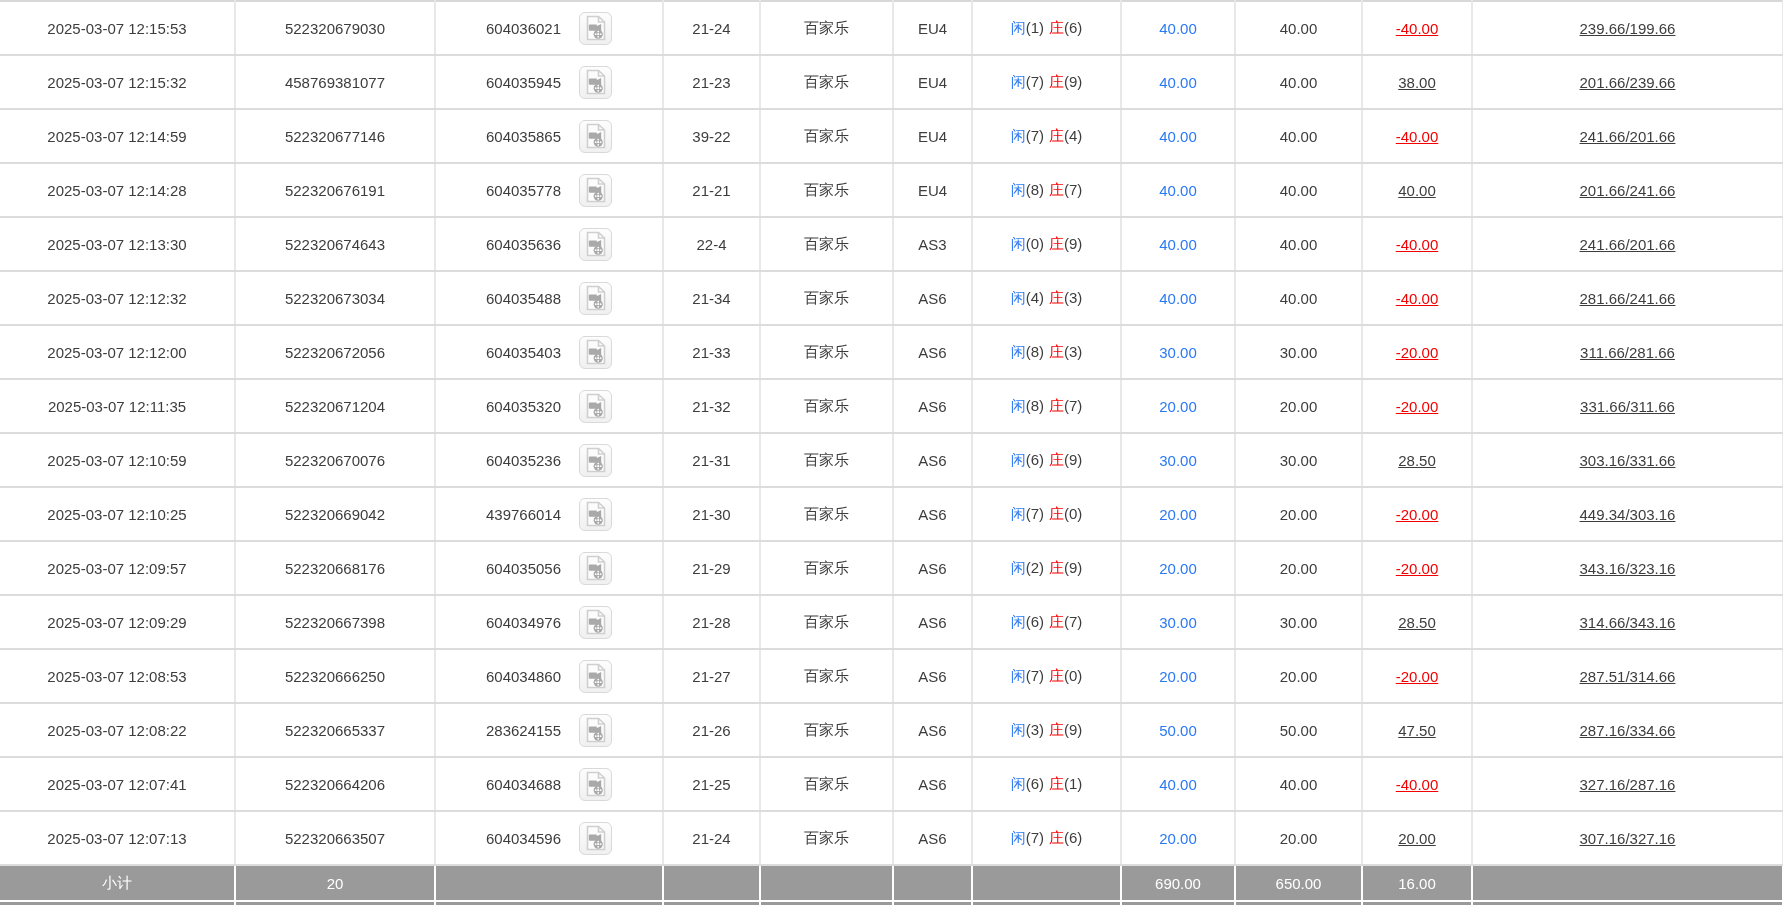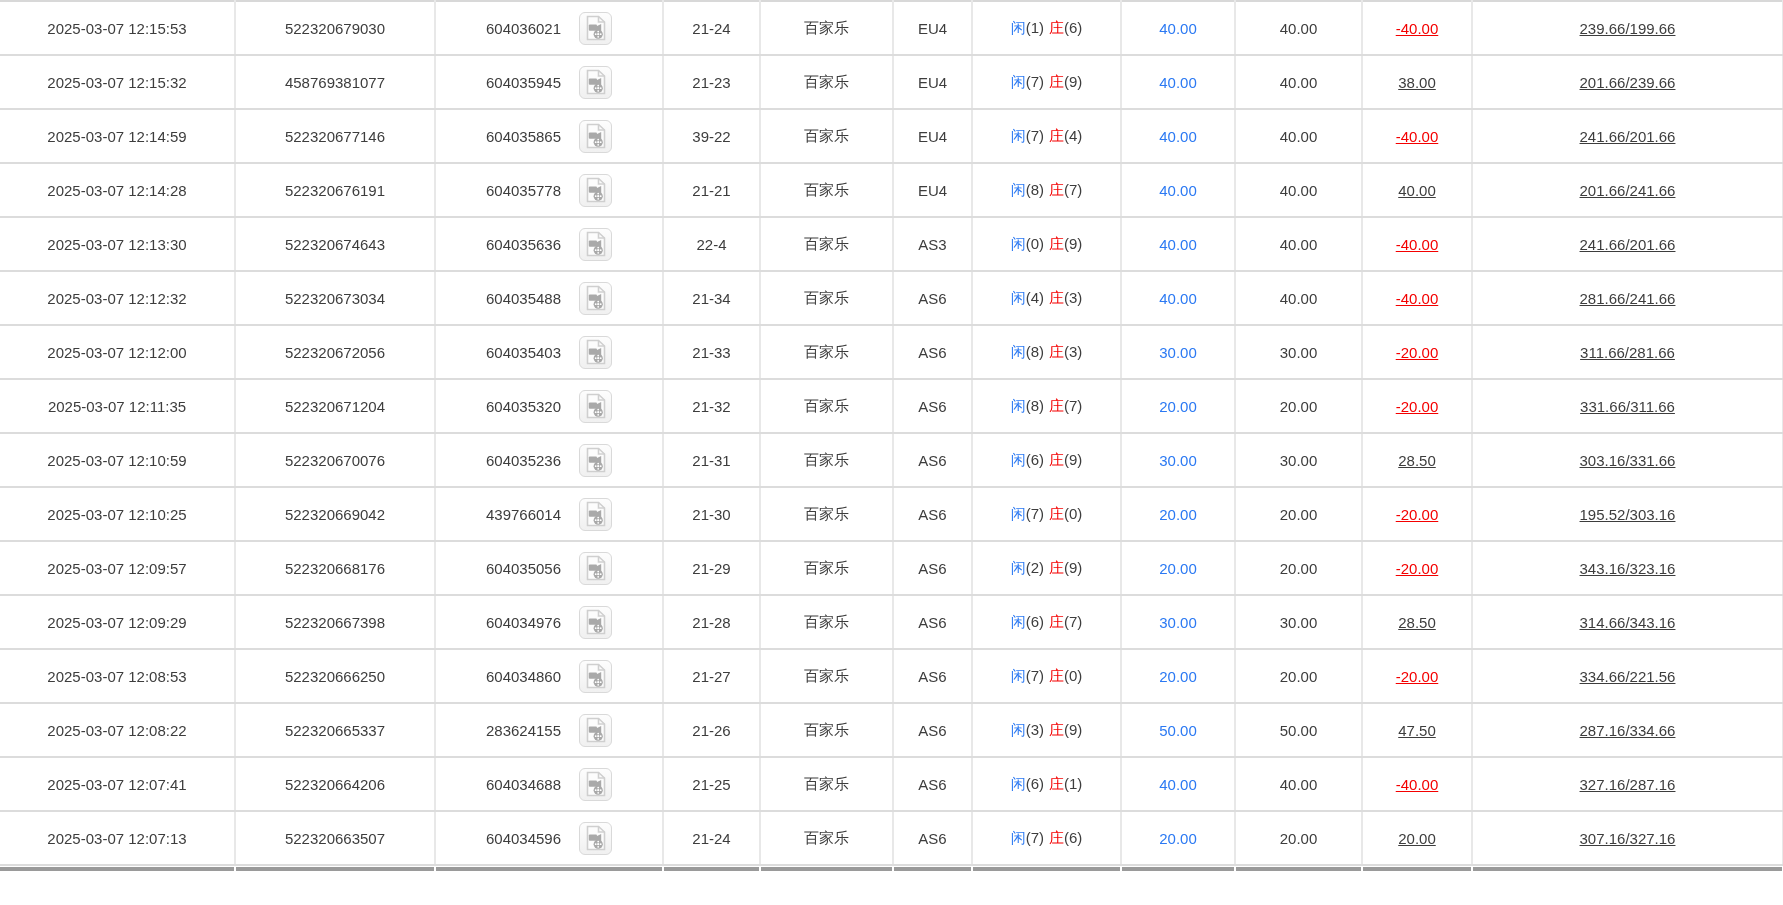--- a/index.html
+++ b/index.html
@@ -408,21 +408,21 @@
     <td>
       <span class="res-p">闲</span><span>(7)</span><span class="res-b">庄</span><span>(0)</span>
     </td>
     <td>
       <a class="amt-link">20.00</a>
     </td>
     <td>20.00</td>
     <td>
       <span class="winloss neg">-20.00</span>
     </td>
-    <td>195.52/303.16</td>
+    <td>449.34/303.16</td>
   </tr>
       <tr>
     <td>2025-03-07 12:09:57</td>
     <td>522320668176</td>
     <td>
       <span class="game-cell-inner">
         <span>604035056</span>
         <span class="video-btn">
           <svg width="22" height="26" viewBox="0 0 22 26" aria-hidden="true">
             <path d="M2.5 1.5 h11 l6 5.5 v17.5 h-17 z" fill="#fcfcfc" stroke="#cfcfcf" stroke-width="1.6"></path>
@@ -519,21 +519,21 @@
     <td>
       <span class="res-p">闲</span><span>(7)</span><span class="res-b">庄</span><span>(0)</span>
     </td>
     <td>
       <a class="amt-link">20.00</a>
     </td>
     <td>20.00</td>
     <td>
       <span class="winloss neg">-20.00</span>
     </td>
-    <td>334.66/221.56</td>
+    <td>287.51/314.66</td>
   </tr>
       <tr>
     <td>2025-03-07 12:08:22</td>
     <td>522320665337</td>
     <td>
       <span class="game-cell-inner">
         <span>283624155</span>
         <span class="video-btn">
           <svg width="22" height="26" viewBox="0 0 22 26" aria-hidden="true">
             <path d="M2.5 1.5 h11 l6 5.5 v17.5 h-17 z" fill="#fcfcfc" stroke="#cfcfcf" stroke-width="1.6"></path>
@@ -634,20 +634,33 @@
       <a class="amt-link">20.00</a>
     </td>
     <td>20.00</td>
     <td>
       <span class="winloss">20.00</span>
     </td>
     <td>307.16/327.16</td>
   </tr>
     </tbody>
   <tbody>
+    <tr class="subtotal">
+      <td>小计</td>
+      <td>20</td>
+      <td></td>
+      <td></td>
+      <td></td>
+      <td></td>
+      <td></td>
+      <td>690.00</td>
+      <td>650.00</td>
+      <td>16.00</td>
+      <td></td>
+    </tr>
     <tr class="gap">
       <td colspan="11"></td>
     </tr>
     <tr class="sliver">
       <td></td>
         <td></td>
       <td></td>
         <td></td>
       <td></td>
         <td></td>

